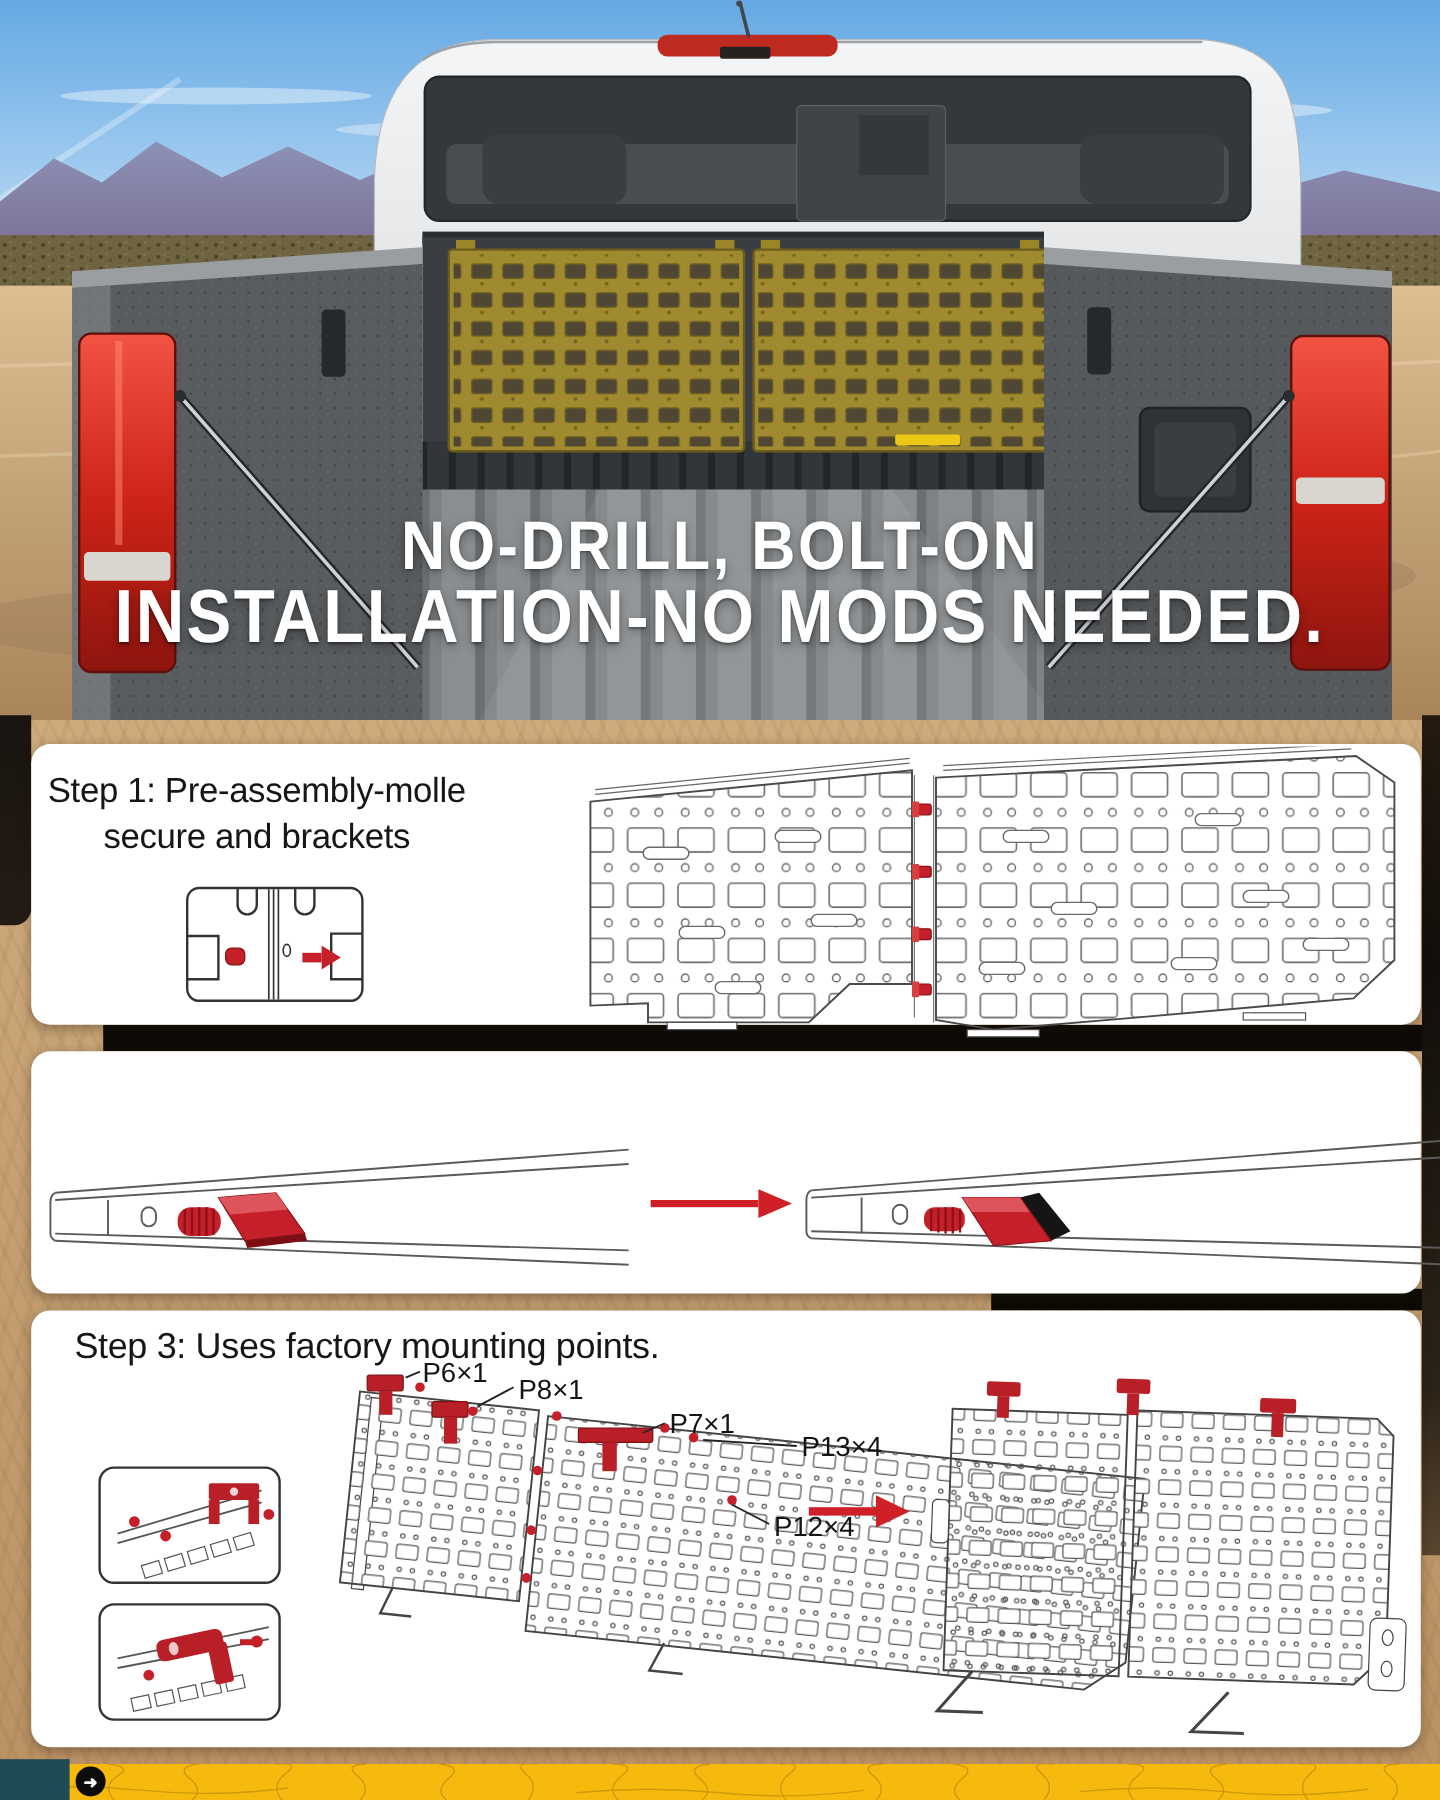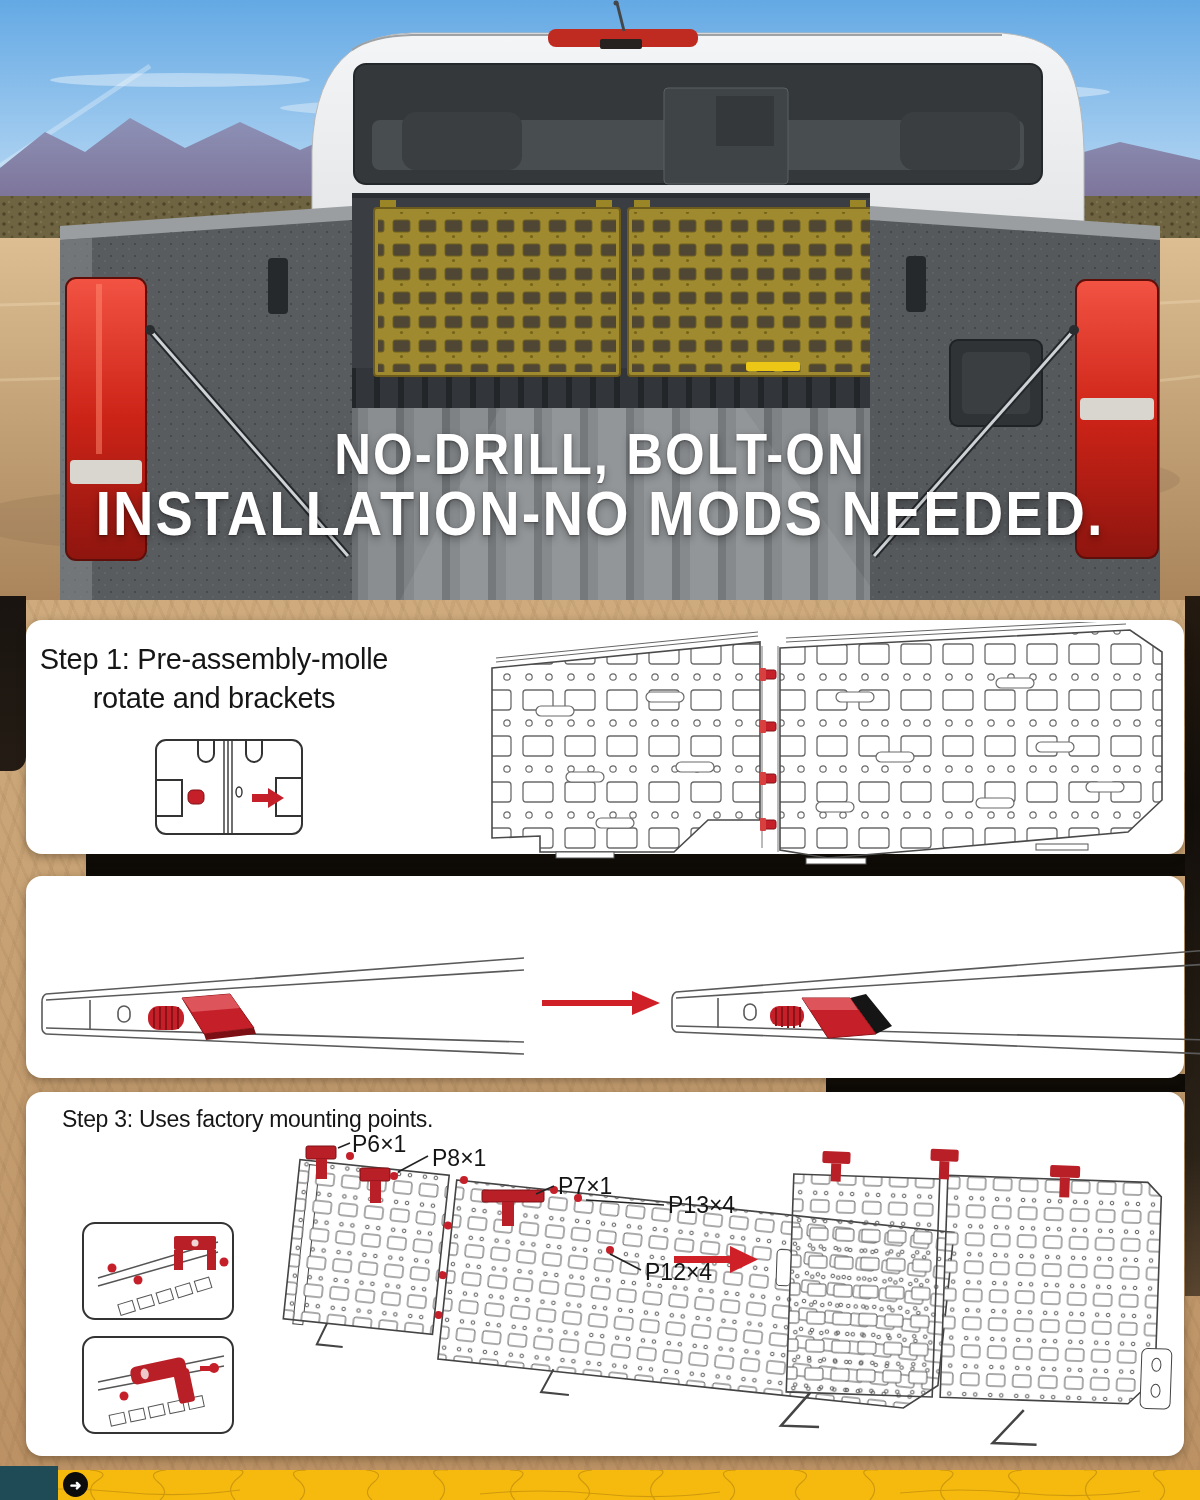--- a/index.html
+++ b/index.html
@@ -16,21 +16,21 @@
   .headline .l1{font-size:51px;letter-spacing:2px;transform:scaleY(1.12);}
   .headline .l2{font-size:56px;letter-spacing:2px;transform:scaleY(1.12);margin-top:4px;white-space:nowrap;}
   .card{position:absolute;left:26px;width:1158px;background:#fff;border-radius:16px;z-index:2;
     box-shadow:0 3px 10px rgba(30,20,10,.35);}
   .card1{top:608px;height:234px;margin-top:12px;}
   .card2{top:876px;height:202px;}
   .card3{top:1092px;height:364px;}
   .step-title{position:absolute;color:#161616;}
   .card1 .step-title{left:12px;top:20px;width:352px;text-align:center;font-size:29px;line-height:1.34;letter-spacing:-0.3px;}
   .card2 .step-title{left:36px;top:16px;font-size:30px;letter-spacing:-0.3px;}
-  .card3 .step-title{left:36px;top:14px;font-size:23px;letter-spacing:-0.3px;}
+  .card3 .step-title{left:36px;top:14px;font-size:30px;letter-spacing:-0.3px;}
   .d-bracket{position:absolute;left:128px;top:118px;}
   .d-molle{position:absolute;left:450px;top:2px;}
   .d-rail1{position:absolute;left:6px;top:74px;}
   .d-arrow2{position:absolute;left:516px;top:112px;}
   .d-rail2{position:absolute;left:640px;top:66px;}
   .d-step3{position:absolute;left:28px;top:38px;}
   .band{position:absolute;right:0;background:#0e0b07;z-index:1;}
   .band1{top:854px;left:86px;height:22px;}
   .band2{top:1074px;left:826px;height:18px;}
   .edge-dark-right{position:absolute;right:0;top:596px;width:15px;height:700px;z-index:1;
@@ -183,21 +183,21 @@
   </div>
 
   <div class="band band1"></div>
   <div class="band band2"></div>
   <div class="edge-dark-right"></div>
   <div class="edge-dark-left"></div>
 
   <div class="card card1">
     <div class="step-title">
       <div>Step 1: Pre-assembly-molle</div>
-      <div>rotate and brackets</div>
+      <div>secure and brackets</div>
     </div>
 
     <svg class="d-bracket" width="150" height="100" viewBox="0 0 150 100">
       <rect x="2" y="2" width="146" height="94" rx="10" fill="#fff" stroke="#333" stroke-width="2"></rect>
       <path d="M44,2 v14 a8,8 0 0 0 16,0 v-14" fill="none" stroke="#333" stroke-width="2"></path>
       <path d="M92,2 v14 a8,8 0 0 0 16,0 v-14" fill="none" stroke="#333" stroke-width="2"></path>
       <line x1="70" y1="3" x2="70" y2="95" stroke="#333" stroke-width="1.4"></line>
       <line x1="74" y1="3" x2="74" y2="95" stroke="#333" stroke-width="1.4"></line>
       <line x1="78" y1="3" x2="78" y2="95" stroke="#333" stroke-width="1.4"></line>
       <ellipse cx="85" cy="54" rx="3" ry="5" fill="none" stroke="#333" stroke-width="1.4"></ellipse>

